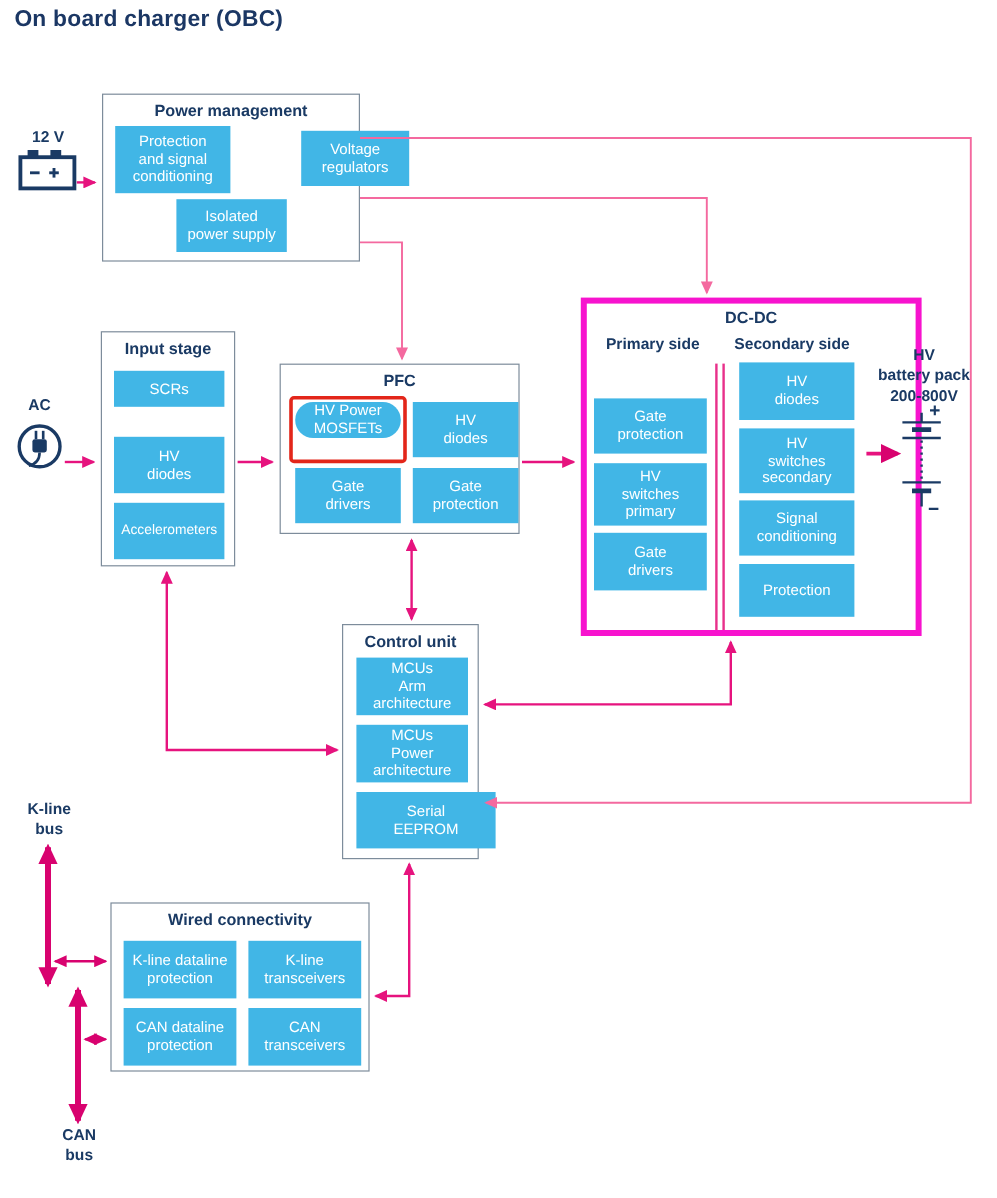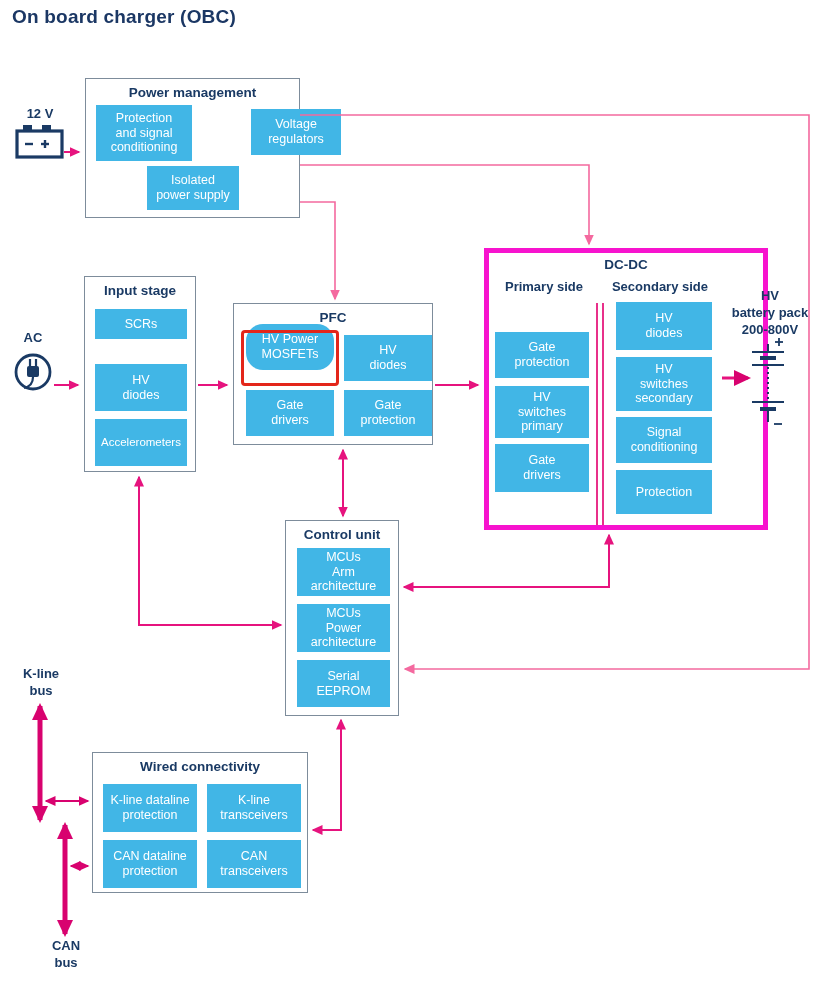--- a/index.html
+++ b/index.html
@@ -38,21 +38,21 @@
   <div class="box" style="left:84px;top:276px;width:112px;height:196px;">
     <div class="box-title">Input stage</div>
     <div class="blk" style="left:10px;top:32px;width:92px;height:30px;">SCRs</div>
     <div class="blk" style="left:10px;top:87px;width:92px;height:47px;">HV
 diodes</div>
     <div class="blk" style="left:10px;top:142px;width:92px;height:47px;font-size:11.5px;">Accelerometers</div>
   </div>
 
   <div class="box" style="left:233px;top:303px;width:200px;height:142px;">
     <div class="box-title">PFC</div>
-    <div class="blk" style="left:12px;top:20px;width:88px;height:46px;border-radius:17px;">HV Power
+    <div class="blk" style="left:12px;top:31px;width:88px;height:30px;border-radius:17px;">HV Power
 MOSFETs</div>
     <div class="red-outline" style="left:7px;top:26px;width:98px;height:56px;"></div>
     <div class="blk" style="left:110px;top:31px;width:88px;height:46px;">HV
 diodes</div>
     <div class="blk" style="left:12px;top:86px;width:88px;height:46px;">Gate
 drivers</div>
     <div class="blk" style="left:110px;top:86px;width:88px;height:46px;">Gate
 protection</div>
   </div>
 
@@ -80,21 +80,21 @@
   </div>
 
   <div class="box" style="left:285px;top:520px;width:114px;height:196px;padding-left:44px;">
     <div class="box-title">Control unit</div>
     <div class="blk" style="left:11px;top:27px;width:93px;height:48px;">MCUs
 Arm
 architecture</div>
     <div class="blk" style="left:11px;top:83px;width:93px;height:48px;">MCUs
 Power
 architecture</div>
-    <div class="blk" style="left:11px;top:139px;width:93px;height:47px;">Serial
+    <div class="blk" style="left:11px;top:139px;width:116px;height:47px;">Serial
 EEPROM</div>
   </div>
 
   <div class="box" style="left:92px;top:752px;width:216px;height:141px;">
     <div class="box-title">Wired connectivity</div>
     <div class="blk" style="left:10px;top:31px;width:94px;height:48px;">K-line dataline
 protection</div>
     <div class="blk" style="left:114px;top:31px;width:94px;height:48px;">K-line
 transceivers</div>
     <div class="blk" style="left:10px;top:87px;width:94px;height:48px;">CAN dataline

